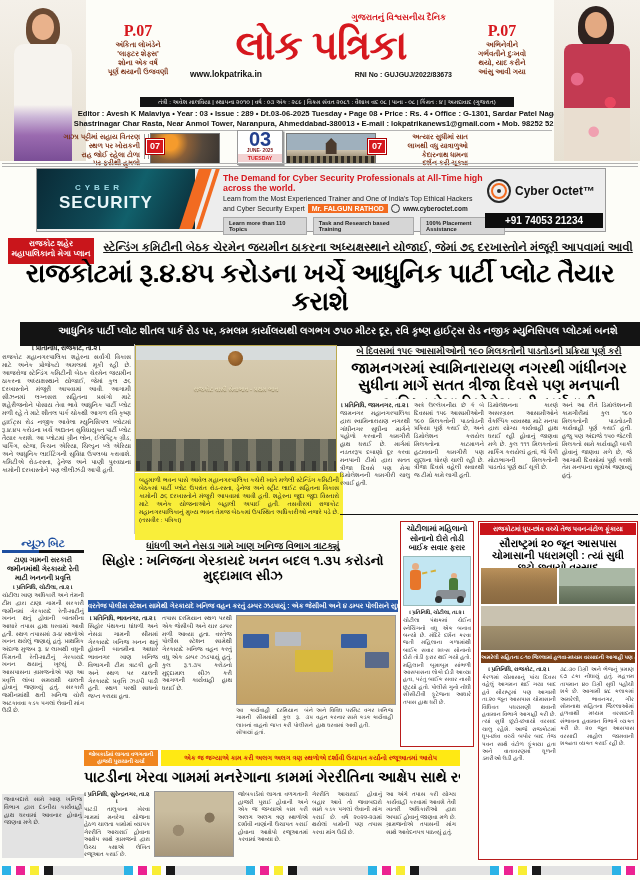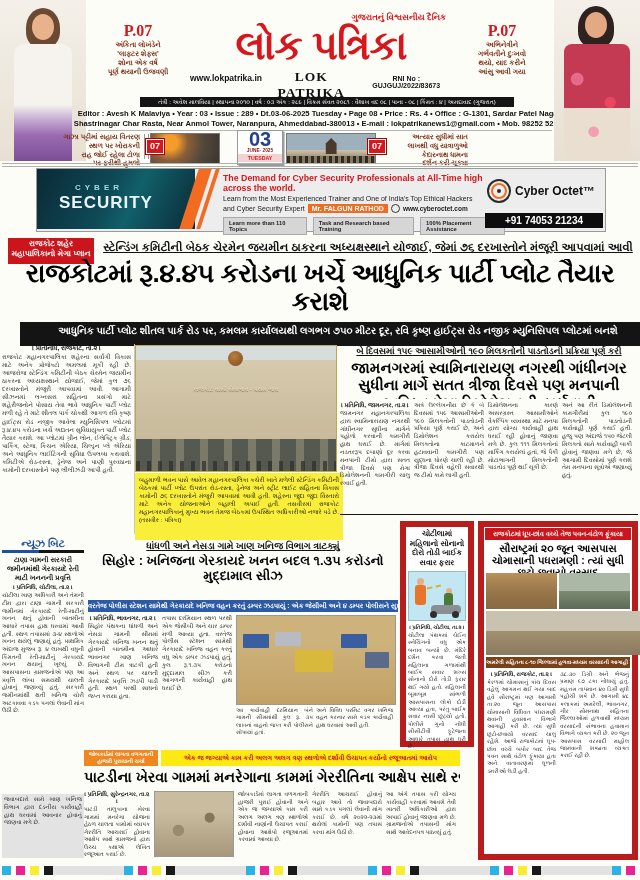--- a/index.html
+++ b/index.html
@@ -85,21 +85,21 @@
   .ph-dust3{background:linear-gradient(#c9c2b0 0 45%,#a2916f 45%,#8a7a5e 100%);}
   .capdark{background:#7a4018;color:#fff;font-size:5.4px;font-weight:bold;line-height:11px;white-space:nowrap;text-align:center;}
   .ph-rubble{background:radial-gradient(circle at 30% 60%,#9a8a70 0 8%,transparent 9%),
              radial-gradient(circle at 70% 40%,#85755c 0 7%,transparent 8%),
              linear-gradient(#cabd9f 0 30%,#a7977b 100%);border:1px solid #999;}
 
   
   .ukicker{font-size:9.5px;font-weight:bold;text-decoration:underline;}
   .sec-head{font-weight:800;line-height:1.15;color:#000;}
   .bluebar{background:#2b5aa7;color:#fff;font-size:6.8px;font-weight:bold;line-height:12px;white-space:nowrap;}
-  .boxed{border:6px solid #b91c1c;background:#fff;}
+  .boxed{border:1px solid #b91c1c;background:#fff;}
   .redbar{background:#c9151b;color:#fff;font-size:6.6px;font-weight:bold;line-height:12px;white-space:nowrap;}
   .nb-title{font-size:10.5px;font-weight:800;color:#1e4fa0;}
   .nb-bars{height:3px;display:flex;}
   .nb-bars .b1{background:#1e4fa0;width:45%;}
   .nb-bars .b2{background:#141414;flex:1;}
   .graypara{background:#e3e3e3;padding:2px;}
   .orangebar{background:#f0861f;color:#fff;font-size:5.5px;font-weight:bold;line-height:1.2;text-align:center;padding:1px 2px;}
   .yellowbar{background:#ffe913;color:#cc0f0f;font-size:6.6px;font-weight:bold;line-height:16px;white-space:nowrap;text-align:center;}
   .cartoon{background:#c2e6f2;position:relative;border:1px solid #9bb;}
   .cartoon .w-head{position:absolute;left:8px;top:6px;width:7px;height:7px;border-radius:50%;background:#e5ae85;}
@@ -130,21 +130,20 @@
     <div class="tease-line">'લાફ્ટર શેફ્સ'</div>
     <div class="tease-line">શોના એક વર્ષ</div>
     <div class="tease-line">પૂર્ણ થયાની ઉજવણી</div>
   </div>
 
   <div class="abs" style="left:190px;top:12px;width:262px;">
     <div class="r b red" style="font-size:8.5px;padding-right:6px;">ગુજરાતનું વિશ્વસનીય દૈનિક</div>
     <div class="mast-title c hid">લોક પત્રિકા</div>
     <div class="mast-sub" style="margin-top:2px;text-align:center;">
       <span class="b" style="font-size:8.5px;">www.lokpatrika.in</span>
-      <span class="b" style="font-size:13.5px;font-family:'Liberation Serif',serif;letter-spacing:1px;">LOK PATRIKA</span>
       <span class="b" style="font-size:7px;">RNI No : GUJGUJ/2022/83673</span>
     </div>
   </div>
 
   <div class="abs infobar c hid" style="left:140px;top:97px;width:374px;height:10px;">તંત્રી : અવેશ માલવિયા | સ્થાપના ૨૦૧૦ | વર્ષ : ૦૩ અંક : ૨૮૯ | વિક્રમ સંવત ૨૦૮૧ : વૈશાખ વદ ૦૮ | પાના - ૦૮ | કિંમત : ૪ | અમદાવાદ (ગુજરાત)</div>
   <div class="abs edline c hid" style="left:60px;top:109px;width:520px;">Editor : Avesh K Malaviya • Year : 03 • Issue : 289 • Dt.03-06-2025 Tuesday • Page 08 • Price : Rs. 4 • Office : G-1301, Sardar Patel Nagar,</div>
   <div class="abs edline c hid" style="left:60px;top:119px;width:520px;">Shastrinagar Char Rasta, Near Anmol Tower, Naranpura, Ahmeddabad-380013 • E-mail : lokpatrikanews1@gmail.com • Mob. 98252 52125</div>
 
   <div class="abs c" style="left:452px;top:22px;width:100px;">
     <div class="pageref">P.07</div>

